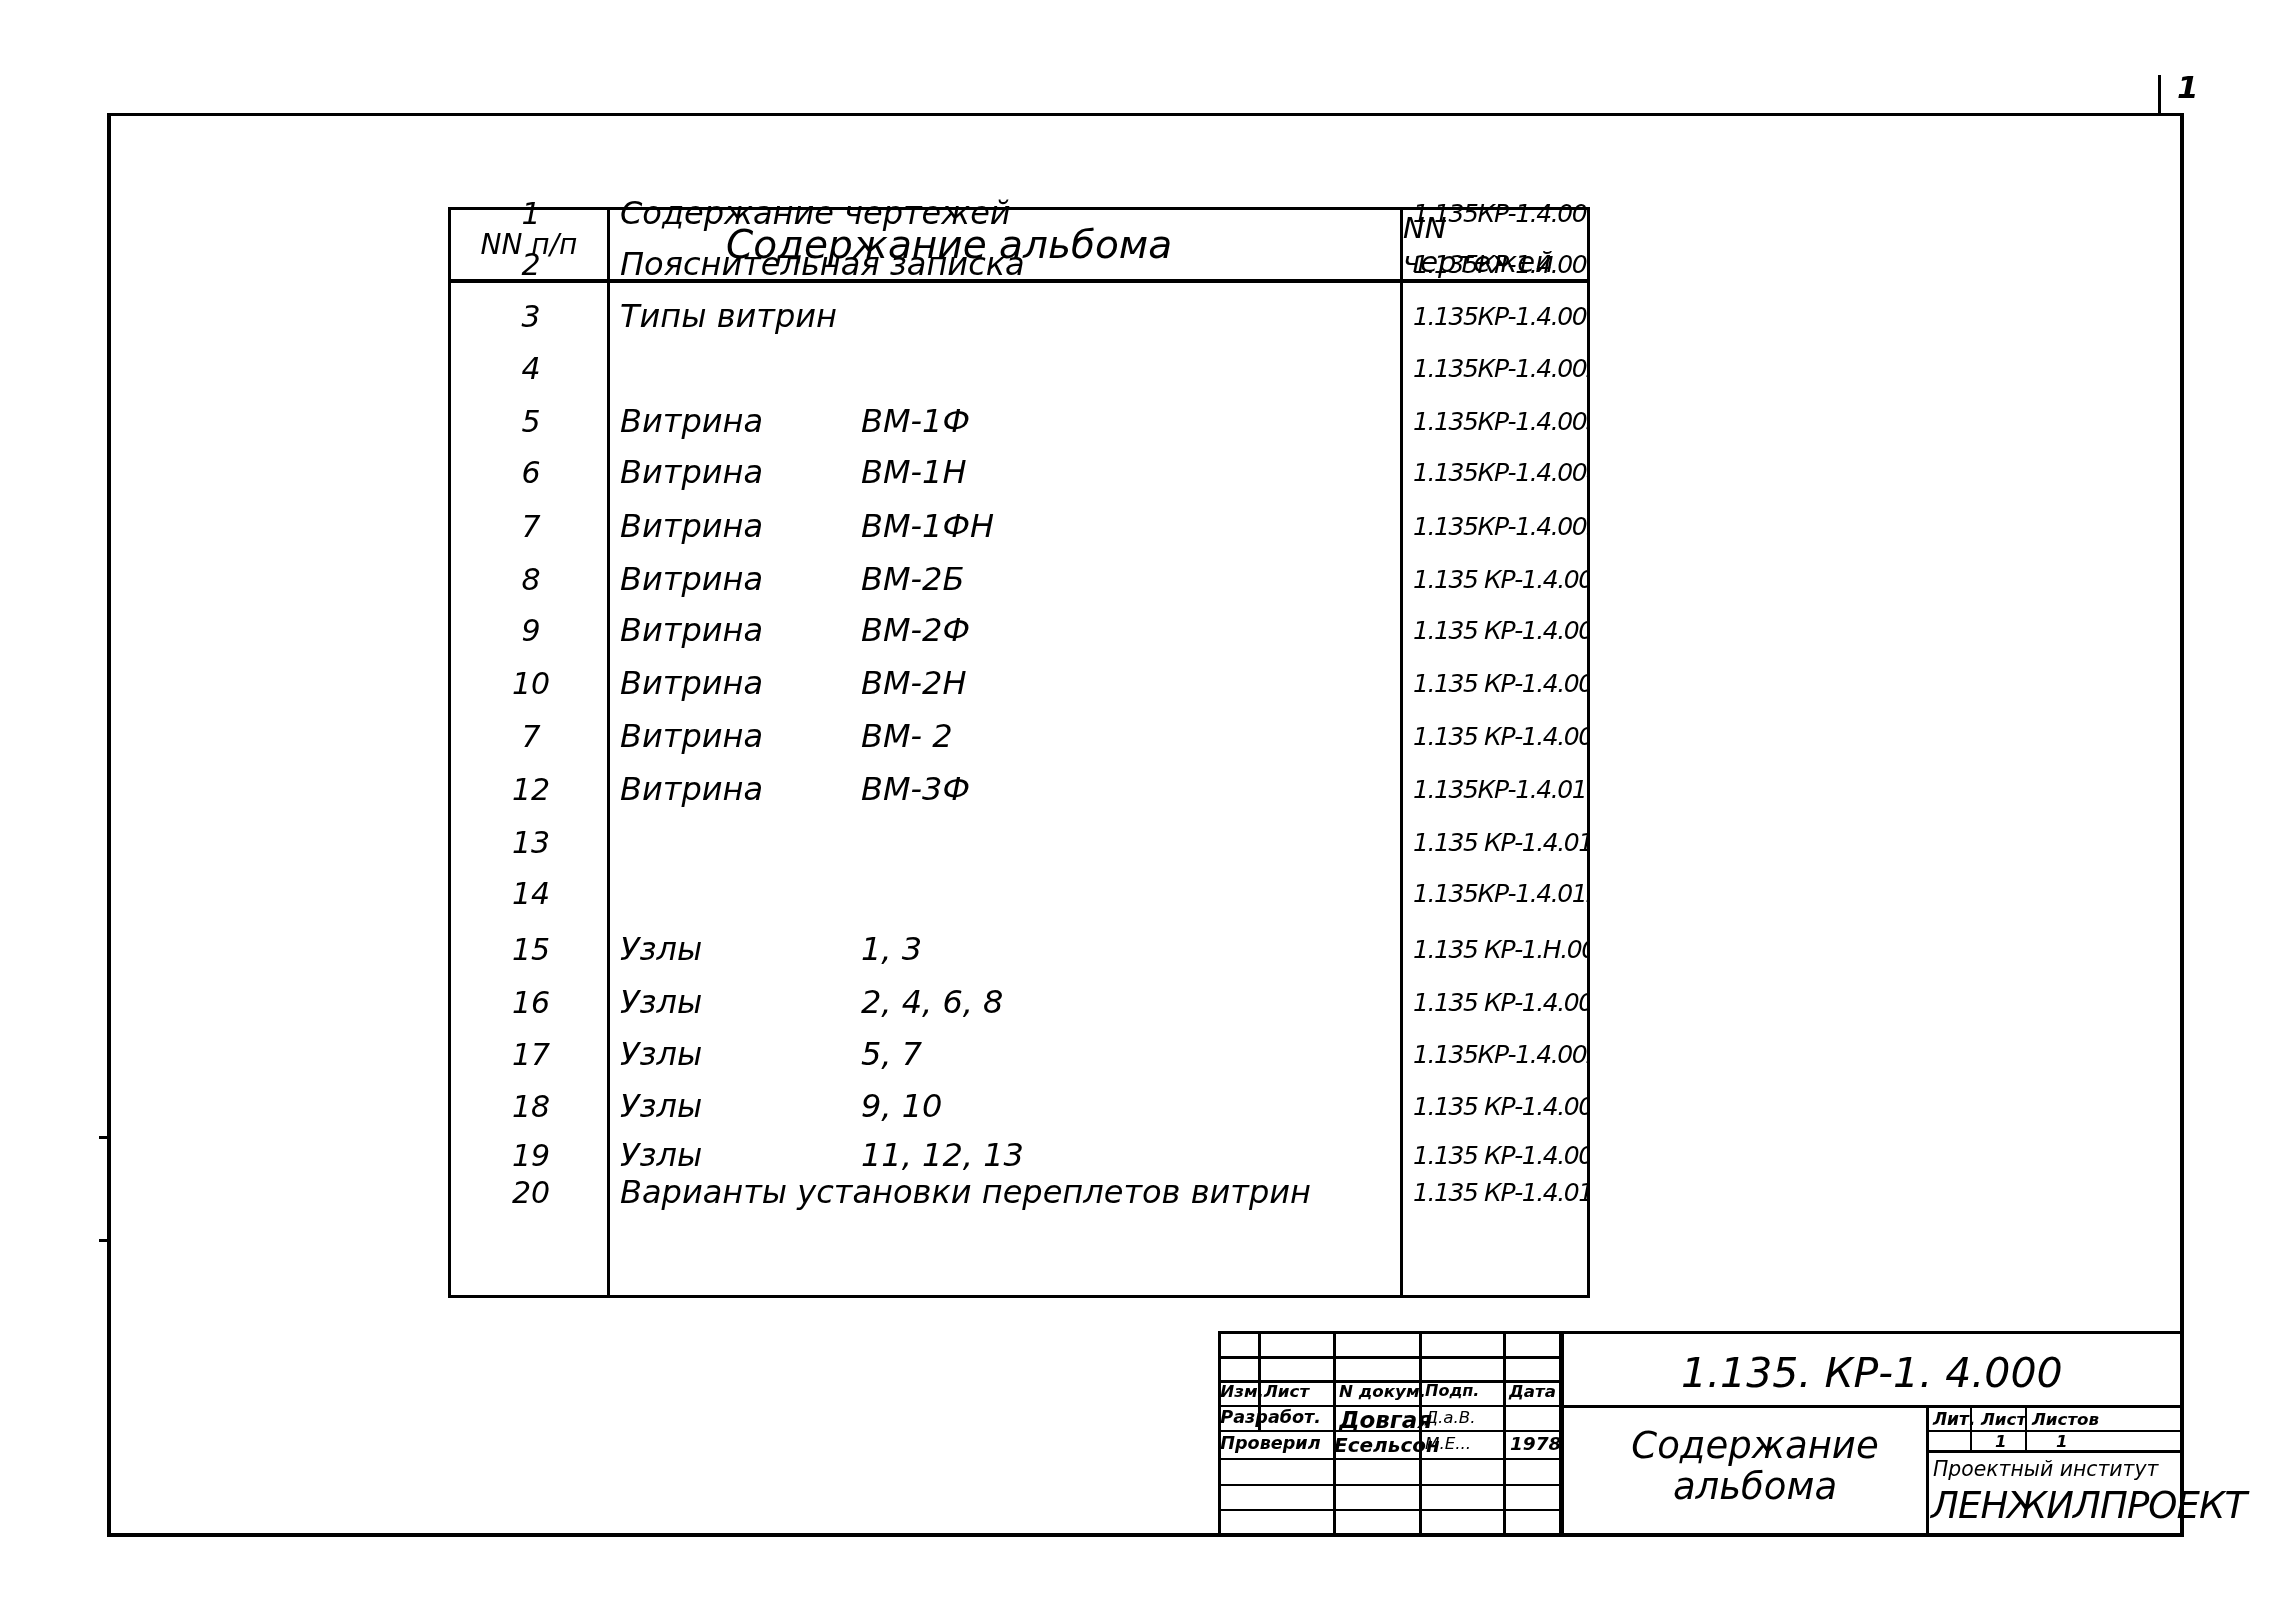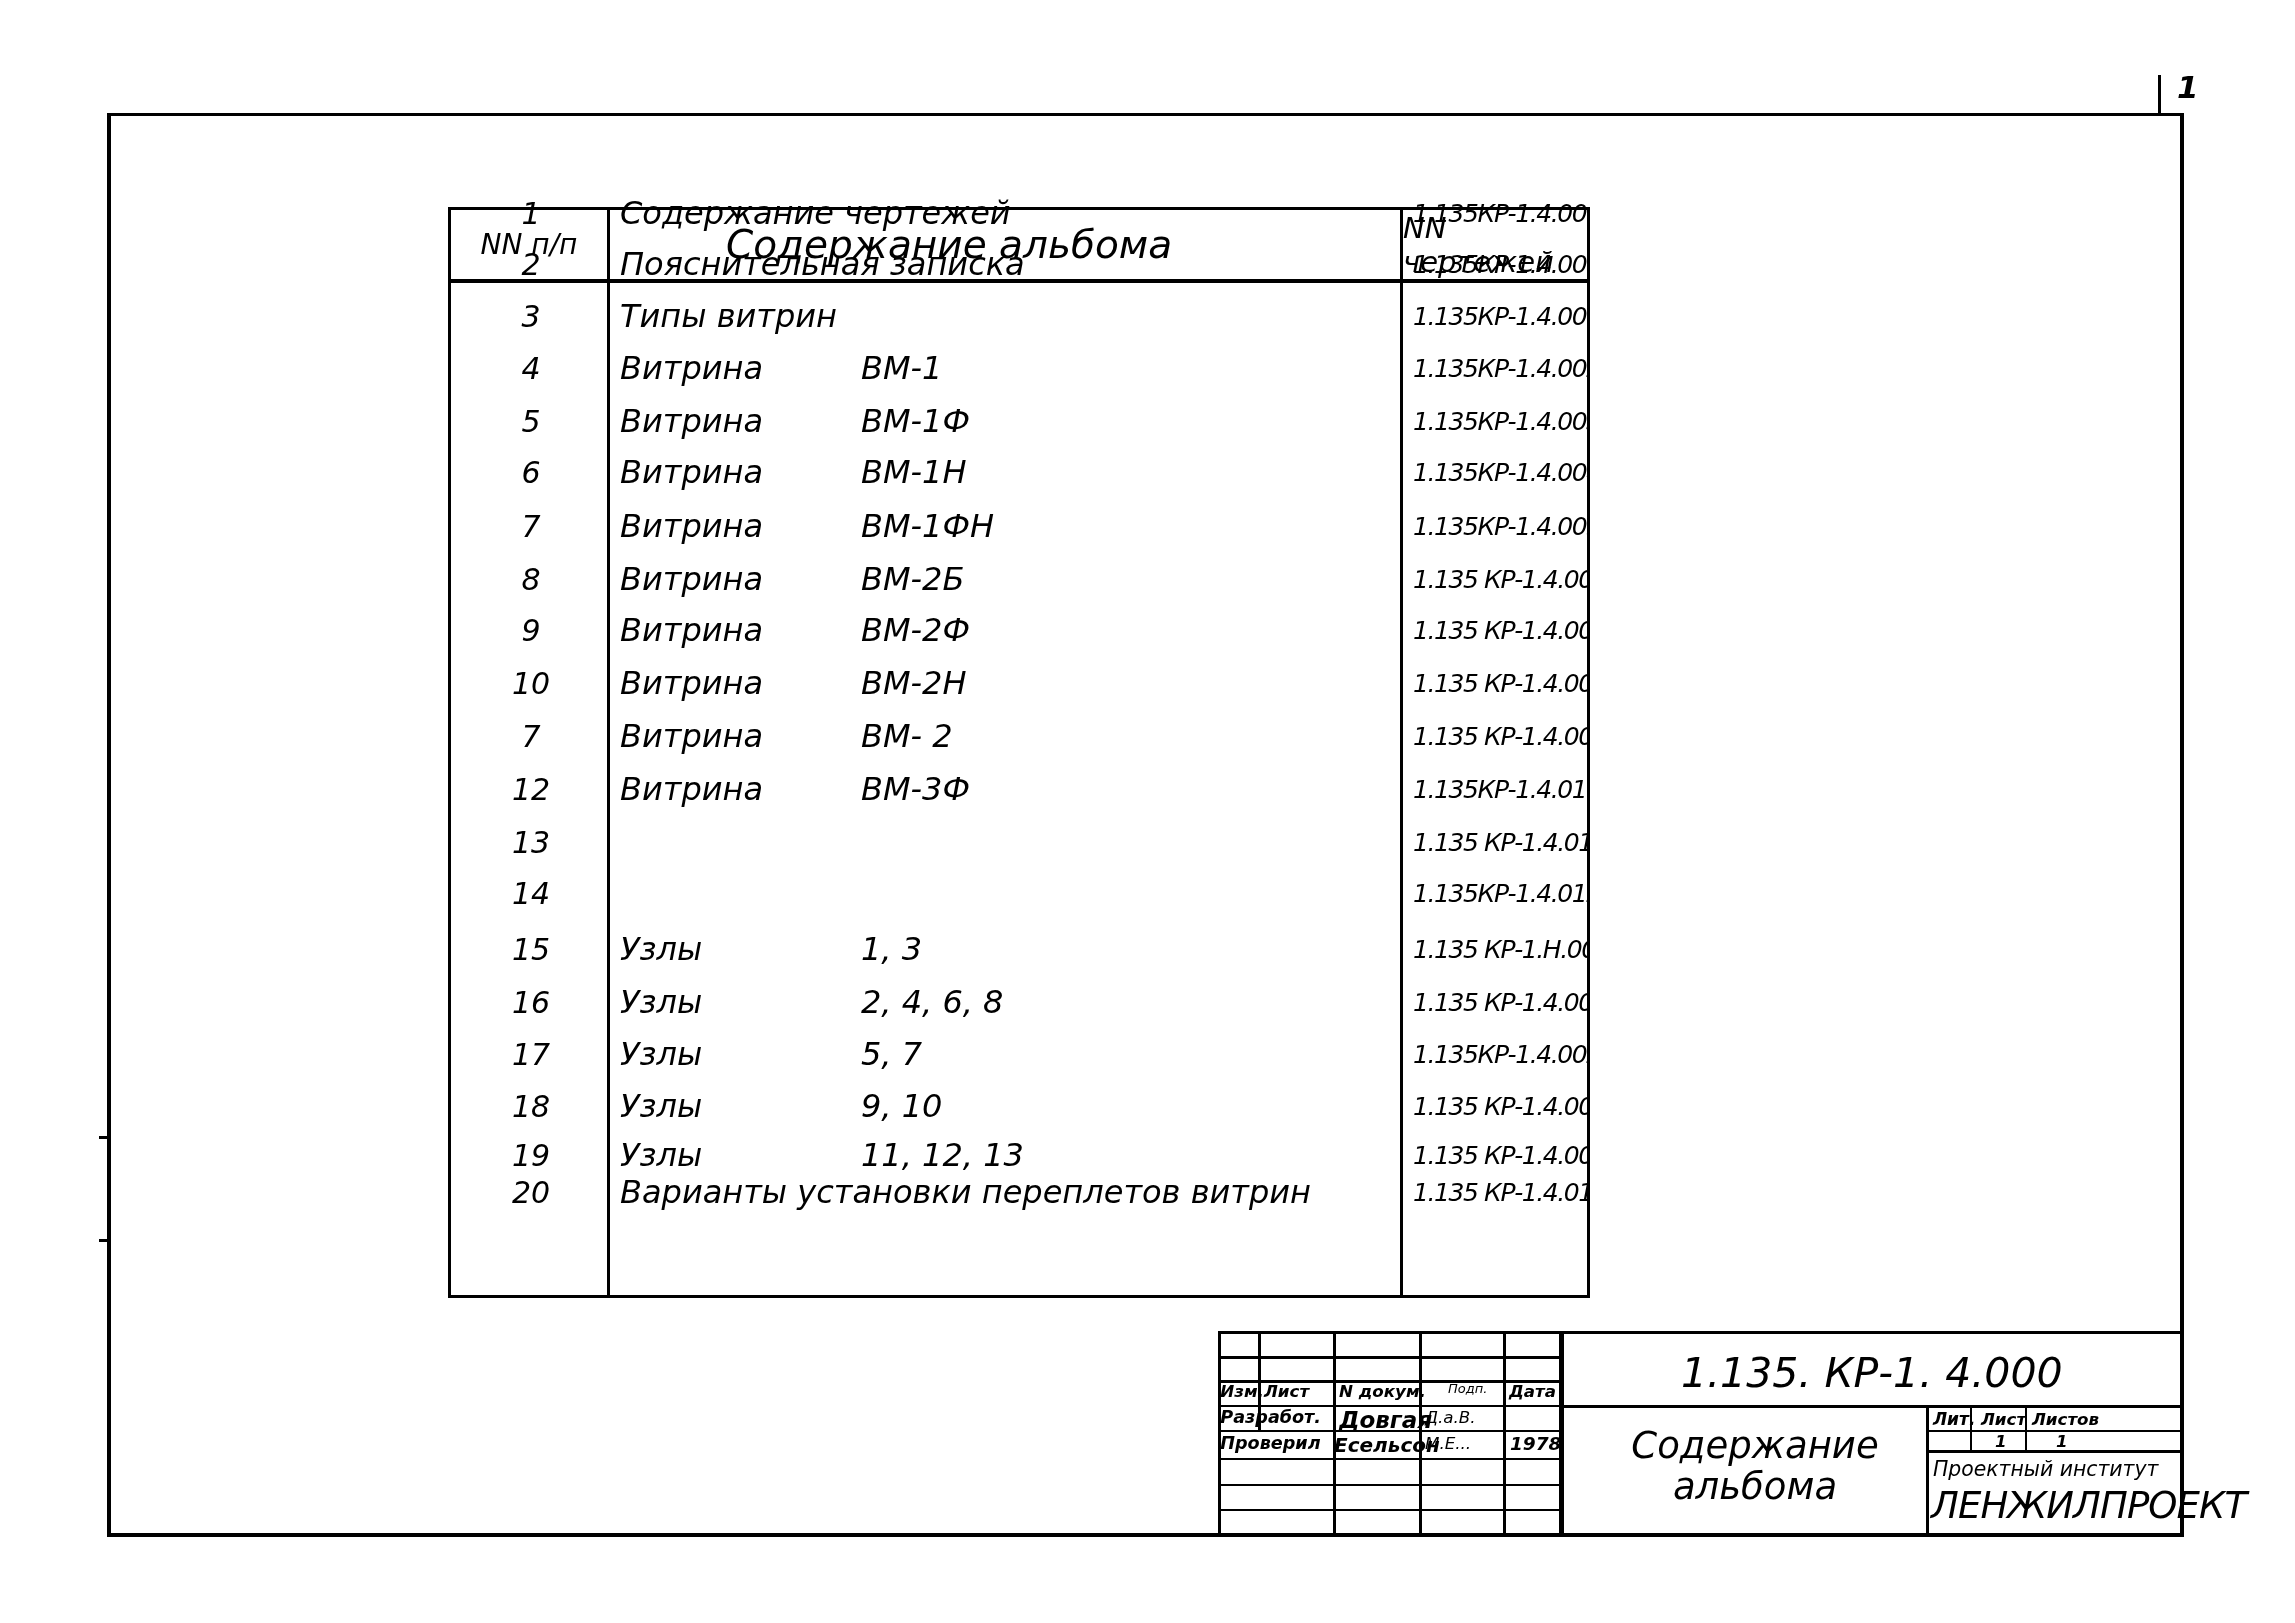--- a/index.html
+++ b/index.html
@@ -63,21 +63,20 @@
         <div class="desc"><span class="">Пояснительная записка</span><span></span></div>
         <div class="code">1.135КР-1.4.000. А</div>
       </div>
       <div class="row" style="top: 81px;">
         <div class="num">3</div>
         <div class="desc"><span class="">Типы витрин</span><span></span></div>
         <div class="code">1.135КР-1.4.001 л 1-6</div>
       </div>
       <div class="row" style="top: 133px;">
         <div class="num">4</div>
-        <div class="desc"><span class="d1">Витрина</span><span>ВМ-1</span></div>
         <div class="code">1.135КР-1.4.002  л 1-6</div>
       </div>
       <div class="row" style="top: 186px;">
         <div class="num">5</div>
         <div class="desc"><span class="d1">Витрина</span><span>ВМ-1Ф</span></div>
         <div class="code">1.135КР-1.4.003  л 1-6</div>
       </div>
       <div class="row" style="top: 237px;">
         <div class="num">6</div>
         <div class="desc"><span class="d1">Витрина</span><span>ВМ-1Н</span></div>
@@ -176,21 +175,21 @@
   <div class="hline" style="left:343px;top:74px;width:622px;height:3.2px;"></div>
   <div class="vline" style="left:708px;top:74px;width:2.8px;height:132px;"></div>
   <div class="hline" style="left:708px;top:99px;width:258px;height:2.3px;"></div>
   <div class="hline" style="left:708px;top:119px;width:258px;height:2.8px;"></div>
   <div class="vline" style="left:752px;top:74px;width:2.3px;height:46px;"></div>
   <div class="vline" style="left:807px;top:74px;width:2.3px;height:46px;"></div>
 
   <div class="cell-txt" style="left:2.3px;top:50px;font-size:16.7px;font-weight:bold;">Изм.</div>
   <div class="cell-txt" style="left:46px;top:50px;font-size:16.7px;font-weight:bold;">Лист</div>
   <div class="cell-txt" style="left:121px;top:50px;font-size:16.7px;font-weight:bold;">N докум.</div>
-  <div class="cell-txt" style="left:207px;top:50px;font-size:13px;font-weight:normal;margin-left:23px;">Подп.</div>
+  <div class="cell-txt" style="left:207px;top:50px;font-size:16px;font-weight:bold;">Подп.</div>
   <div class="cell-txt" style="left:291px;top:50px;font-size:16.7px;font-weight:bold;">Дата</div>
 
   <div class="cell-txt" style="left:2.3px;top:76px;font-size:17.6px;font-weight:bold;">Разработ.</div>
   <div class="cell-txt" style="left:121px;top:76px;font-size:23px;font-weight:bold;">Довгая</div>
   <div class="cell-txt" style="left:207px;top:76px;font-size:16.7px;">Д.а.В.</div>
 
   <div class="cell-txt" style="left:2.3px;top:102px;font-size:17.6px;font-weight:bold;">Проверил</div>
   <div class="cell-txt" style="left:116px;top:102px;font-size:20px;font-weight:bold;">Есельсон</div>
   <div class="cell-txt" style="left:207px;top:102px;font-size:16.7px;">М.Е...</div>
   <div class="cell-txt" style="left:292px;top:102px;font-size:18.5px;font-weight:bold;">1978</div>

